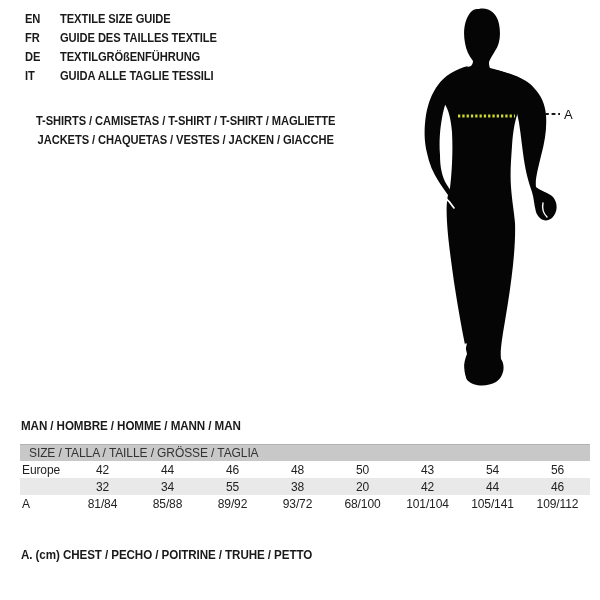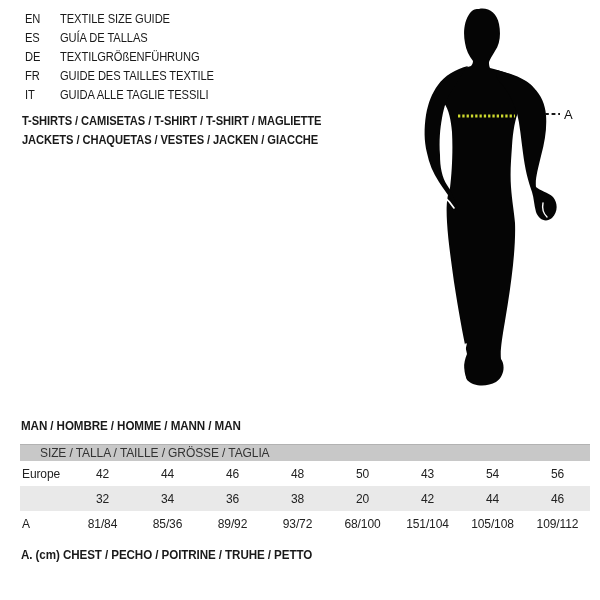--- a/index.html
+++ b/index.html
@@ -5,69 +5,65 @@
   html,body{margin:0;padding:0;background:#fff;}
   .stage{
     position:relative;width:600px;height:600px;overflow:hidden;
     background:var(--page-bg,#ffffff);
     color:var(--text,#1a1a1a);
     font-family:"Liberation Sans",sans-serif;
     letter-spacing:-0.1px;
   }
   
   .langs{position:absolute;left:25px;top:10px;}
-  .lang-row{display:flex;height:19px;line-height:19px;font-size:12px;font-weight:400;}
+  .lang-row{display:flex;height:19px;line-height:19px;font-size:12px;font-weight:700;}
   .lang-code{width:35px;flex:0 0 35px;}
   .cond{display:inline-block;transform:scaleX(0.93);transform-origin:0 50%;white-space:nowrap;}
   
-  .cats{position:absolute;left:22px;top:112px;}
+  .cats{position:absolute;left:36px;top:112px;text-align:center;}
   .cat-line{height:19px;line-height:19px;font-size:12px;font-weight:700;transform:scaleX(0.93);transform-origin:0 50%;white-space:nowrap;}
   
   .figure{position:absolute;left:380px;top:0;}
   .sil{fill:var(--silhouette,#050505);}
   .gapline{stroke:#ffffff;fill:none;stroke-linecap:round;}
   .measure{stroke:var(--measure-line,#cdd92e);stroke-width:3;stroke-dasharray:2.3 2;}
   .leader{stroke:#161616;stroke-width:2;stroke-dasharray:3.8 2.8;}
   .alabel{font-size:13px;fill:#111;font-family:"Liberation Sans",sans-serif;}
   
   .section-title{position:absolute;left:21px;top:419px;font-size:12.5px;font-weight:700;transform:scaleX(0.93);transform-origin:0 50%;white-space:nowrap;}
   
   .size-table{position:absolute;left:20px;top:444px;width:570px;border-collapse:collapse;table-layout:fixed;font-size:12px;}
-  .size-table td{padding:0;height:25px;text-align:center;vertical-align:middle;color:#222;}
+  .size-table td{padding:0;height:17px;text-align:center;vertical-align:middle;color:#222;}
   .size-table td.thead{
-    height:16px;text-align:left;padding-left:20px;color:#333;
+    height:16px;text-align:left;padding-left:9px;color:#333;
     background:var(--header-bg,#c8c8c8);border-top:1px solid #b2b2b2;
   }
   .size-table td.lbl{text-align:left;padding-left:2px;}
   .c-label{width:50px;}
   tr.striped td{background:var(--stripe-bg,#e9e9e9);}
   
   .footnote{position:absolute;left:21px;top:548px;font-size:12.5px;font-weight:700;transform:scaleX(0.93);transform-origin:0 50%;white-space:nowrap;}
 </style>
 </head>
 <body>
 
 <div class="stage">
 
   <div class="langs">
     <div class="lang-row">
       <span class="lang-code cond">EN</span>
       <span class="lang-label cond">TEXTILE SIZE GUIDE</span>
     </div>
     <div class="lang-row">
-      <span class="lang-code cond">ES</span>
-      <span class="lang-label cond">GUÍA DE TALLAS</span>
+      <span class="lang-code cond">FR</span>
+      <span class="lang-label cond">GUIDE DES TAILLES TEXTILE</span>
     </div>
     <div class="lang-row">
       <span class="lang-code cond">DE</span>
       <span class="lang-label cond">TEXTILGRÖßENFÜHRUNG</span>
-    </div>
-    <div class="lang-row">
-      <span class="lang-code cond">FR</span>
-      <span class="lang-label cond">GUIDE DES TAILLES TEXTILE</span>
     </div>
     <div class="lang-row">
       <span class="lang-code cond">IT</span>
       <span class="lang-label cond">GUIDA ALLE TAGLIE TESSILI</span>
     </div>
   </div>
 
   <div class="cats">
     <div class="cat-line">T-SHIRTS / CAMISETAS / T-SHIRT / T-SHIRT / MAGLIETTE</div>
     <div class="cat-line">JACKETS / CHAQUETAS / VESTES / JACKEN / GIACCHE</div>
@@ -126,36 +122,36 @@
         <td>48</td>
         <td>50</td>
         <td>43</td>
         <td>54</td>
         <td>56</td>
       </tr>
       <tr class="striped">
         <td class="lbl"></td>
         <td>32</td>
         <td>34</td>
-        <td>36</td>
+        <td>55</td>
         <td>38</td>
         <td>20</td>
         <td>42</td>
         <td>44</td>
         <td>46</td>
       </tr>
       <tr>
         <td class="lbl">A</td>
         <td>81/84</td>
-        <td>85/36</td>
+        <td>85/88</td>
         <td>89/92</td>
         <td>93/72</td>
         <td>68/100</td>
-        <td>151/104</td>
-        <td>105/108</td>
+        <td>101/104</td>
+        <td>105/141</td>
         <td>109/112</td>
       </tr>
     </tbody>
   </table>
 
   <div class="footnote">A. (cm) CHEST / PECHO / POITRINE / TRUHE / PETTO</div>
 
 </div>
 
 </body></html>

